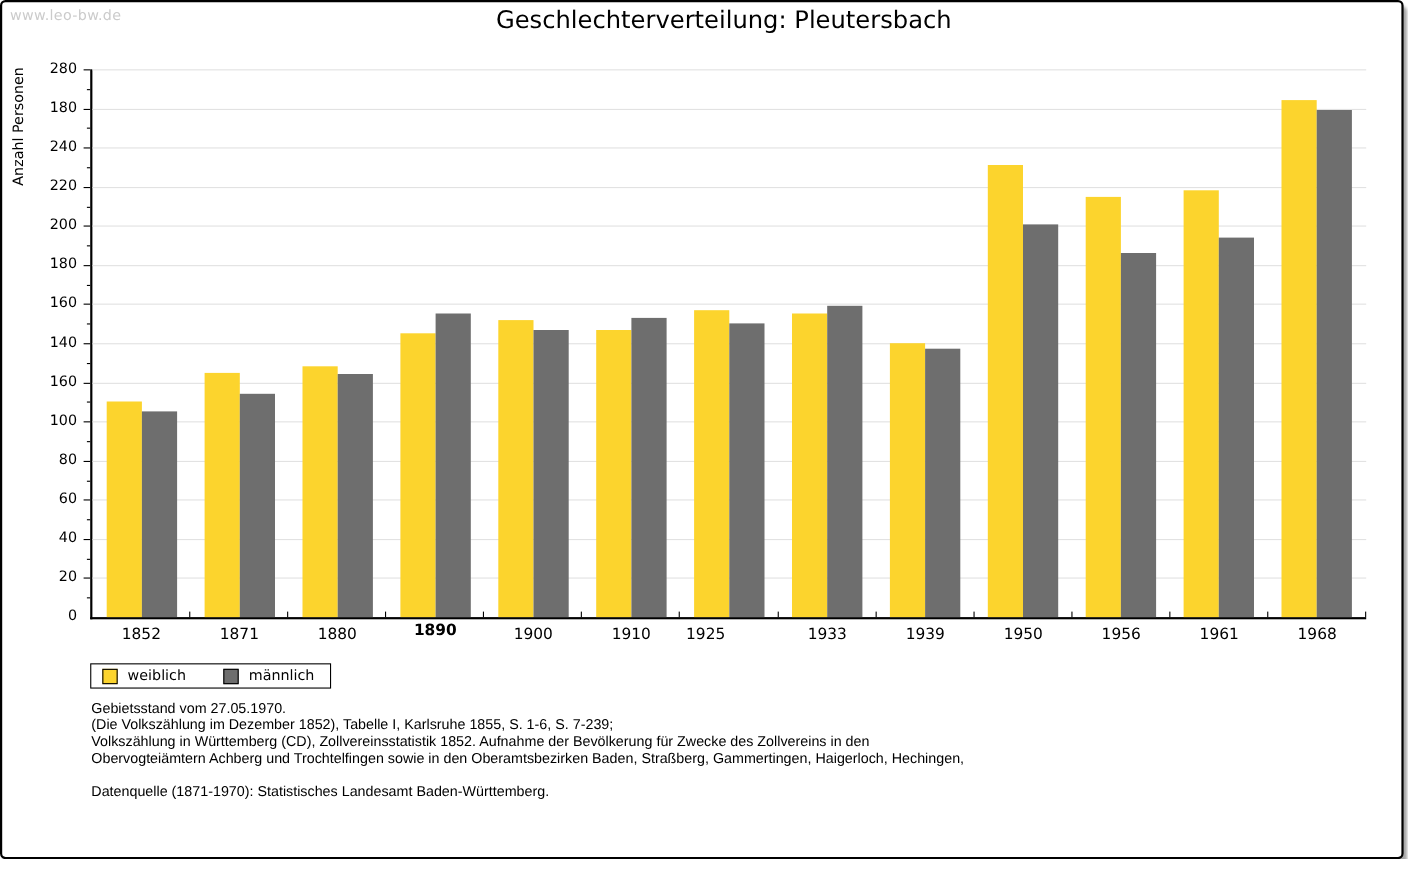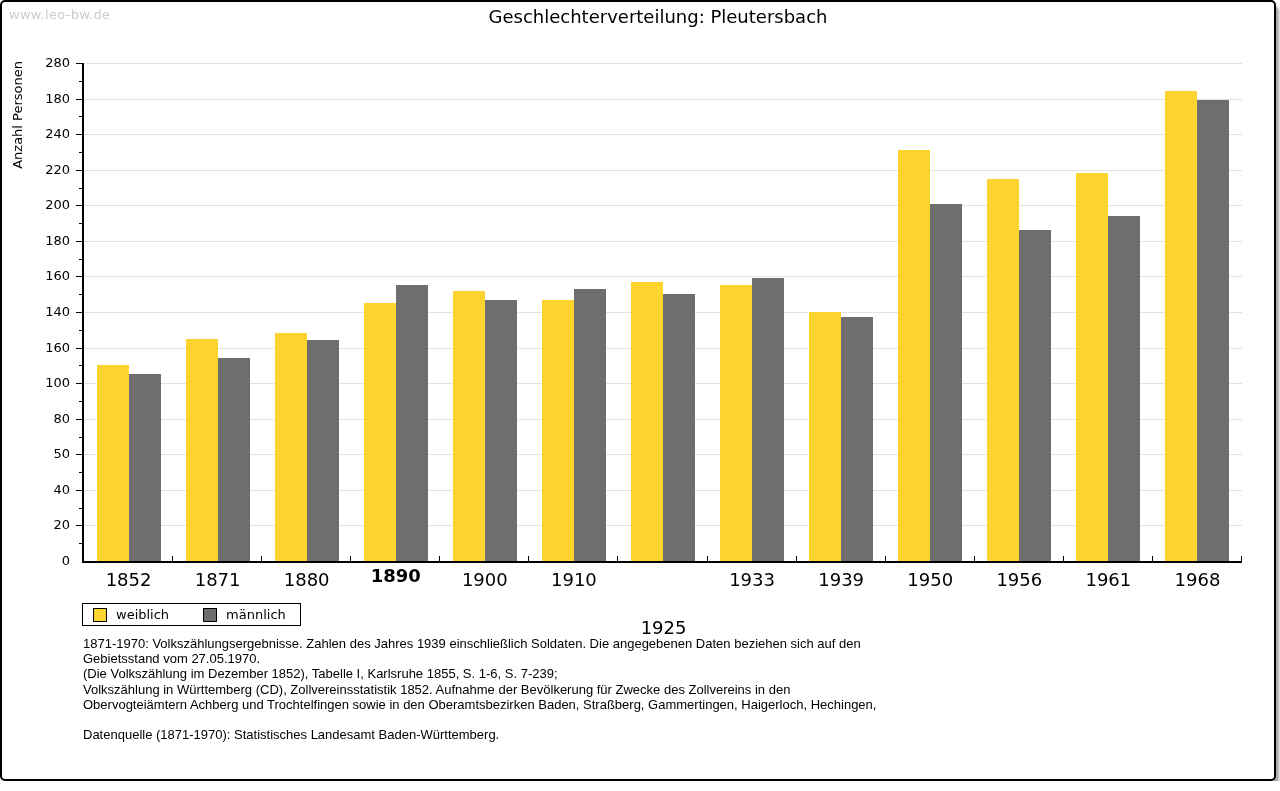--- a/index.html
+++ b/index.html
@@ -26,21 +26,21 @@
     font-size: 13px;
     color: #cbcbcb;
     letter-spacing: 0.3px;
   }
   .chart-title {
     position: absolute;
     left: 0;
     right: 0;
     top: 4px;
     text-align: center;
-    font-size: 18px;
+    font-size: 22px;
     color: #000000;
     margin-left: 40px;
   }
   .y-axis-title {
     position: absolute;
     left: 8px;
     top: 59px;
     font-size: 13px;
     color: #000000;
     writing-mode: vertical-rl;
@@ -79,21 +79,21 @@
   .xtick {
     position: absolute;
     width: 1px;
     height: 5px;
     bottom: 0;
     background: #000000;
   }
   .xlabel {
     position: absolute;
     text-align: center;
-    font-size: 18px;
+    font-size: 14px;
     color: #000000;
   }
   .bar {
     position: absolute;
     bottom: 0;
   }
   .legend {
     position: absolute;
     left: 80px;
     top: 601px;
@@ -179,21 +179,21 @@
       <div class="ytick" style="width: 6px; left: -8px; bottom: 390.286px;"></div>
       <div class="ytick" style="width: 3px; left: -5px; bottom: 408.071px;"></div>
       <div class="ytick" style="width: 6px; left: -8px; bottom: 425.857px;"></div>
       <div class="ytick" style="width: 3px; left: -5px; bottom: 443.643px;"></div>
       <div class="ytick" style="width: 6px; left: -8px; bottom: 461.429px;"></div>
       <div class="ytick" style="width: 3px; left: -5px; bottom: 479.214px;"></div>
       <div class="ytick" style="width: 6px; left: -8px; bottom: 497px;"></div>
       <div class="ylabel" style="left: -58px; bottom: -8px;">0</div>
       <div class="ylabel" style="left: -58px; bottom: 27.5714px;">20</div>
       <div class="ylabel" style="left: -58px; bottom: 63.1429px;">40</div>
-      <div class="ylabel" style="left: -58px; bottom: 98.7143px;">50</div>
+      <div class="ylabel" style="left: -58px; bottom: 98.7143px;">60</div>
       <div class="ylabel" style="left: -58px; bottom: 134.286px;">80</div>
       <div class="ylabel" style="left: -58px; bottom: 169.857px;">100</div>
       <div class="ylabel" style="left: -58px; bottom: 205.429px;">160</div>
       <div class="ylabel" style="left: -58px; bottom: 241px;">140</div>
       <div class="ylabel" style="left: -58px; bottom: 276.571px;">160</div>
       <div class="ylabel" style="left: -58px; bottom: 312.143px;">180</div>
       <div class="ylabel" style="left: -58px; bottom: 347.714px;">200</div>
       <div class="ylabel" style="left: -58px; bottom: 383.286px;">220</div>
       <div class="ylabel" style="left: -58px; bottom: 418.857px;">240</div>
       <div class="ylabel" style="left: -58px; bottom: 454.429px;">180</div>
@@ -224,21 +224,21 @@
       <div class="bar" title="1890 männlich: 155" style="left: 311.769px; width: 32px; height: 275.679px; background: rgb(110, 110, 110);"></div>
       <div class="xlabel" style="left: 267.231px; width: 89.0769px; top: 502px; font-weight: bold;">1890</div>
       <div class="bar" title="1900 weiblich: 152" style="left: 368.846px; width: 32px; height: 270.343px; background: rgb(252, 212, 45);"></div>
       <div class="bar" title="1900 männlich: 147" style="left: 400.846px; width: 32px; height: 261.45px; background: rgb(110, 110, 110);"></div>
       <div class="xlabel" style="left: 356.308px; width: 89.0769px; top: 506px;">1900</div>
       <div class="bar" title="1910 weiblich: 147" style="left: 457.923px; width: 32px; height: 261.45px; background: rgb(252, 212, 45);"></div>
       <div class="bar" title="1910 männlich: 153" style="left: 489.923px; width: 32px; height: 272.121px; background: rgb(110, 110, 110);"></div>
       <div class="xlabel" style="left: 445.385px; width: 89.0769px; top: 506px;">1910</div>
       <div class="bar" title="1925 weiblich: 157" style="left: 547px; width: 32px; height: 279.236px; background: rgb(252, 212, 45);"></div>
       <div class="bar" title="1925 männlich: 150" style="left: 579px; width: 32px; height: 266.786px; background: rgb(110, 110, 110);"></div>
-      <div class="xlabel" style="left: 535px; width: 89.0769px; top: 506px; margin-top: 48px;">1925</div>
+      <div class="xlabel" style="left: 513px; width: 89.0769px; top: 506px;">1925</div>
       <div class="bar" title="1933 weiblich: 155" style="left: 636.077px; width: 32px; height: 275.679px; background: rgb(252, 212, 45);"></div>
       <div class="bar" title="1933 männlich: 159" style="left: 668.077px; width: 32px; height: 282.793px; background: rgb(110, 110, 110);"></div>
       <div class="xlabel" style="left: 623.538px; width: 89.0769px; top: 506px;">1933</div>
       <div class="bar" title="1939 weiblich: 140" style="left: 725.154px; width: 32px; height: 249px; background: rgb(252, 212, 45);"></div>
       <div class="bar" title="1939 männlich: 137" style="left: 757.154px; width: 32px; height: 243.664px; background: rgb(110, 110, 110);"></div>
       <div class="xlabel" style="left: 712.615px; width: 89.0769px; top: 506px;">1939</div>
       <div class="bar" title="1950 weiblich: 231" style="left: 814.231px; width: 32px; height: 410.85px; background: rgb(252, 212, 45);"></div>
       <div class="bar" title="1950 männlich: 201" style="left: 846.231px; width: 32px; height: 357.493px; background: rgb(110, 110, 110);"></div>
       <div class="xlabel" style="left: 801.692px; width: 89.0769px; top: 506px;">1950</div>
       <div class="bar" title="1956 weiblich: 215" style="left: 903.308px; width: 32px; height: 382.393px; background: rgb(252, 212, 45);"></div>
@@ -257,21 +257,20 @@
       <span class="swatch" id="swatch-0" style="background: rgb(252, 212, 45);"></span>
       <span>weiblich</span>
     </span>
     <span class="legend-item">
       <span class="swatch" id="swatch-1" style="background: rgb(110, 110, 110);"></span>
       <span>männlich</span>
     </span>
   </div>
 
   <div class="notes">
-    <div>1871-1970: Volkszählungsergebnisse. Zahlen des Jahres 1939 einschließlich Soldaten. Die angegebenen Daten beziehen sich auf den</div>
     <div>Gebietsstand vom 27.05.1970.</div>
     <div>(Die Volkszählung im Dezember 1852), Tabelle I, Karlsruhe 1855, S. 1-6, S. 7-239;</div>
     <div>Volkszählung in Württemberg (CD), Zollvereinsstatistik 1852. Aufnahme der Bevölkerung für Zwecke des Zollvereins in den</div>
     <div>Obervogteiämtern Achberg und Trochtelfingen sowie in den Oberamtsbezirken Baden, Straßberg, Gammertingen, Haigerloch, Hechingen,</div>
     <div class="datasource">Datenquelle (1871-1970): Statistisches Landesamt Baden-Württemberg.</div>
   </div>
 
 </div>
 
 </body></html>

